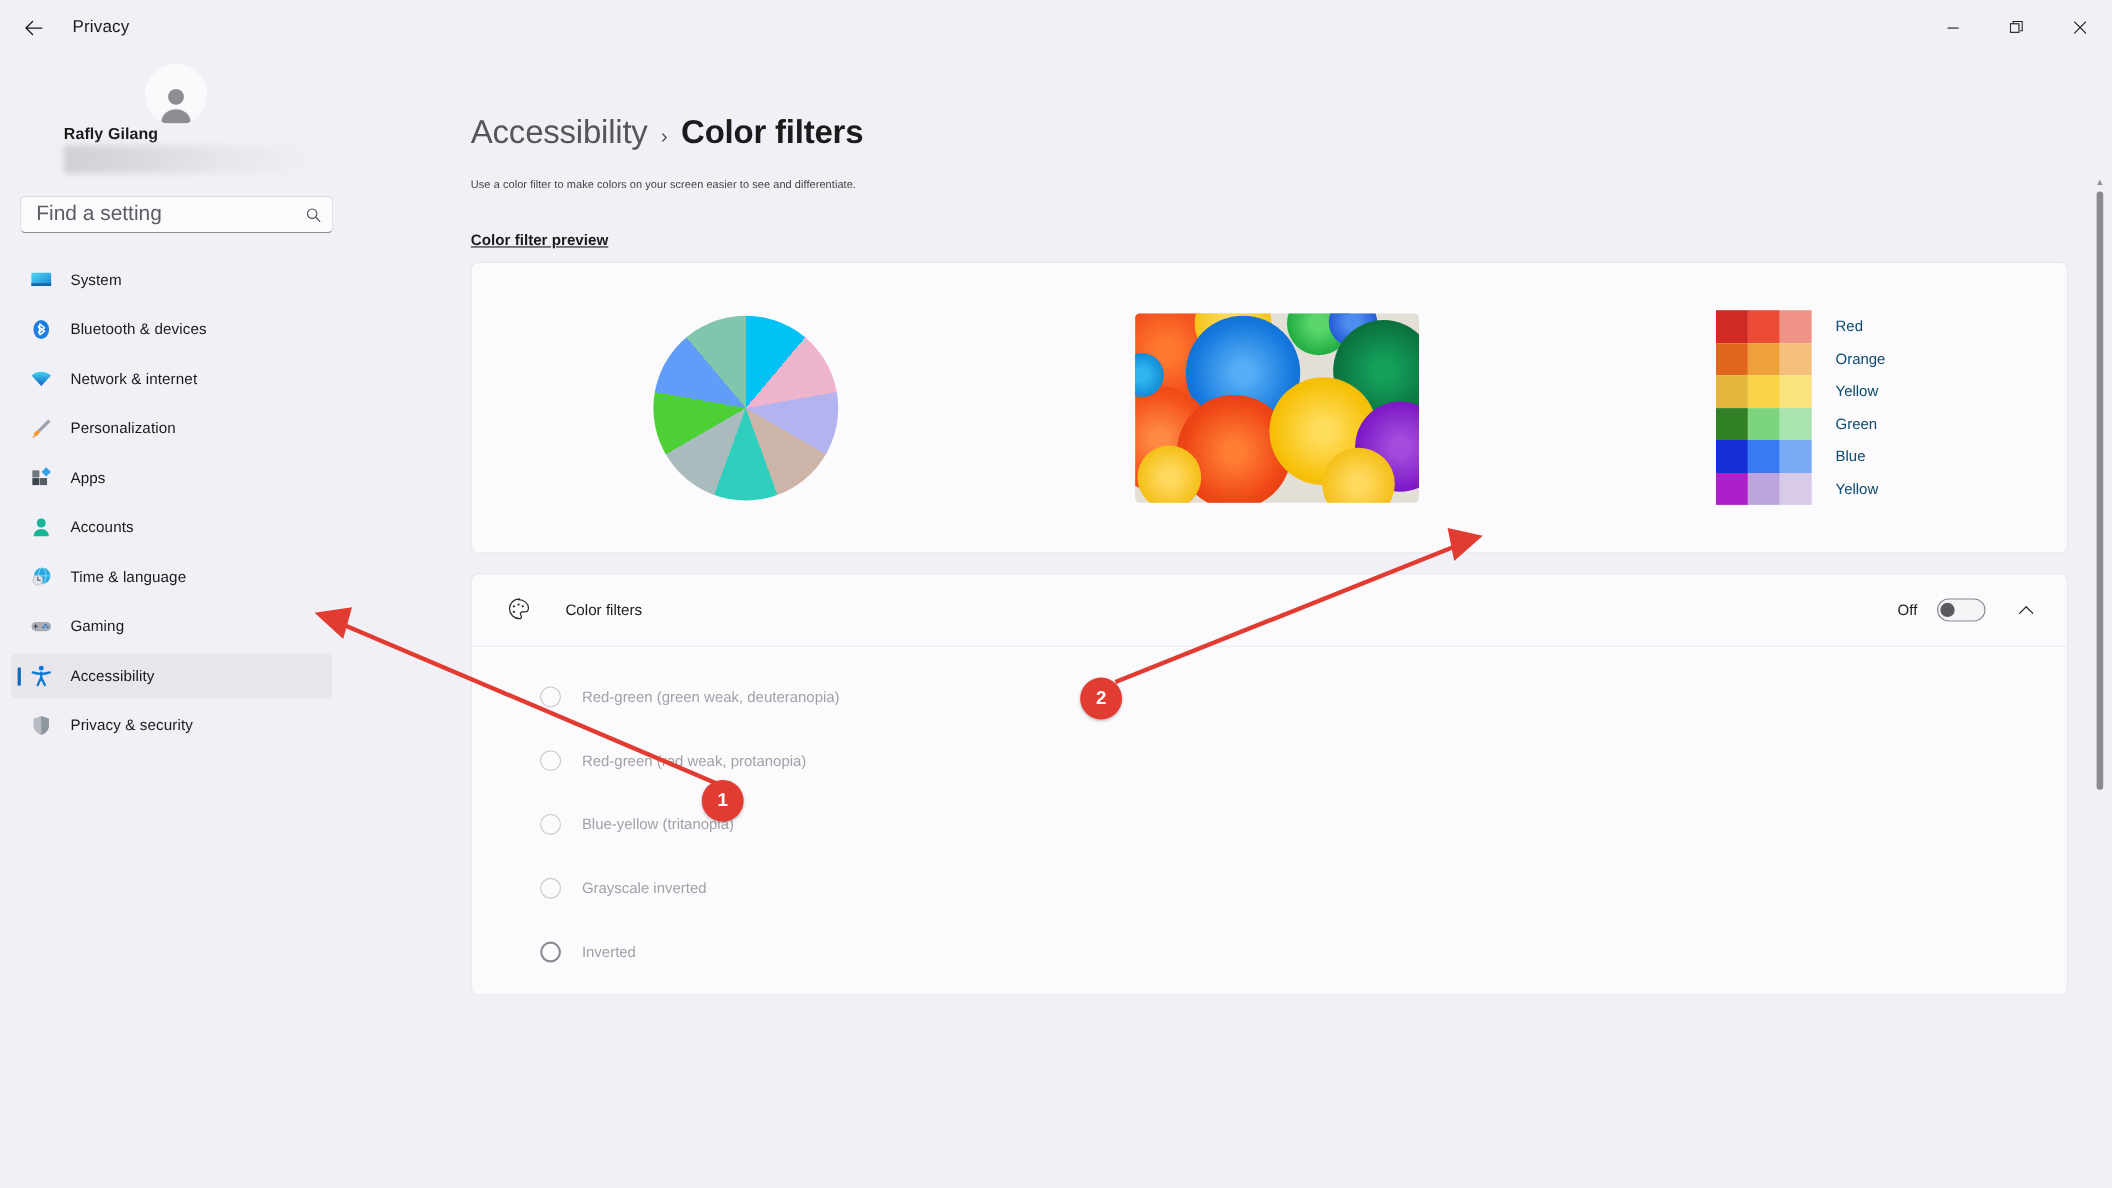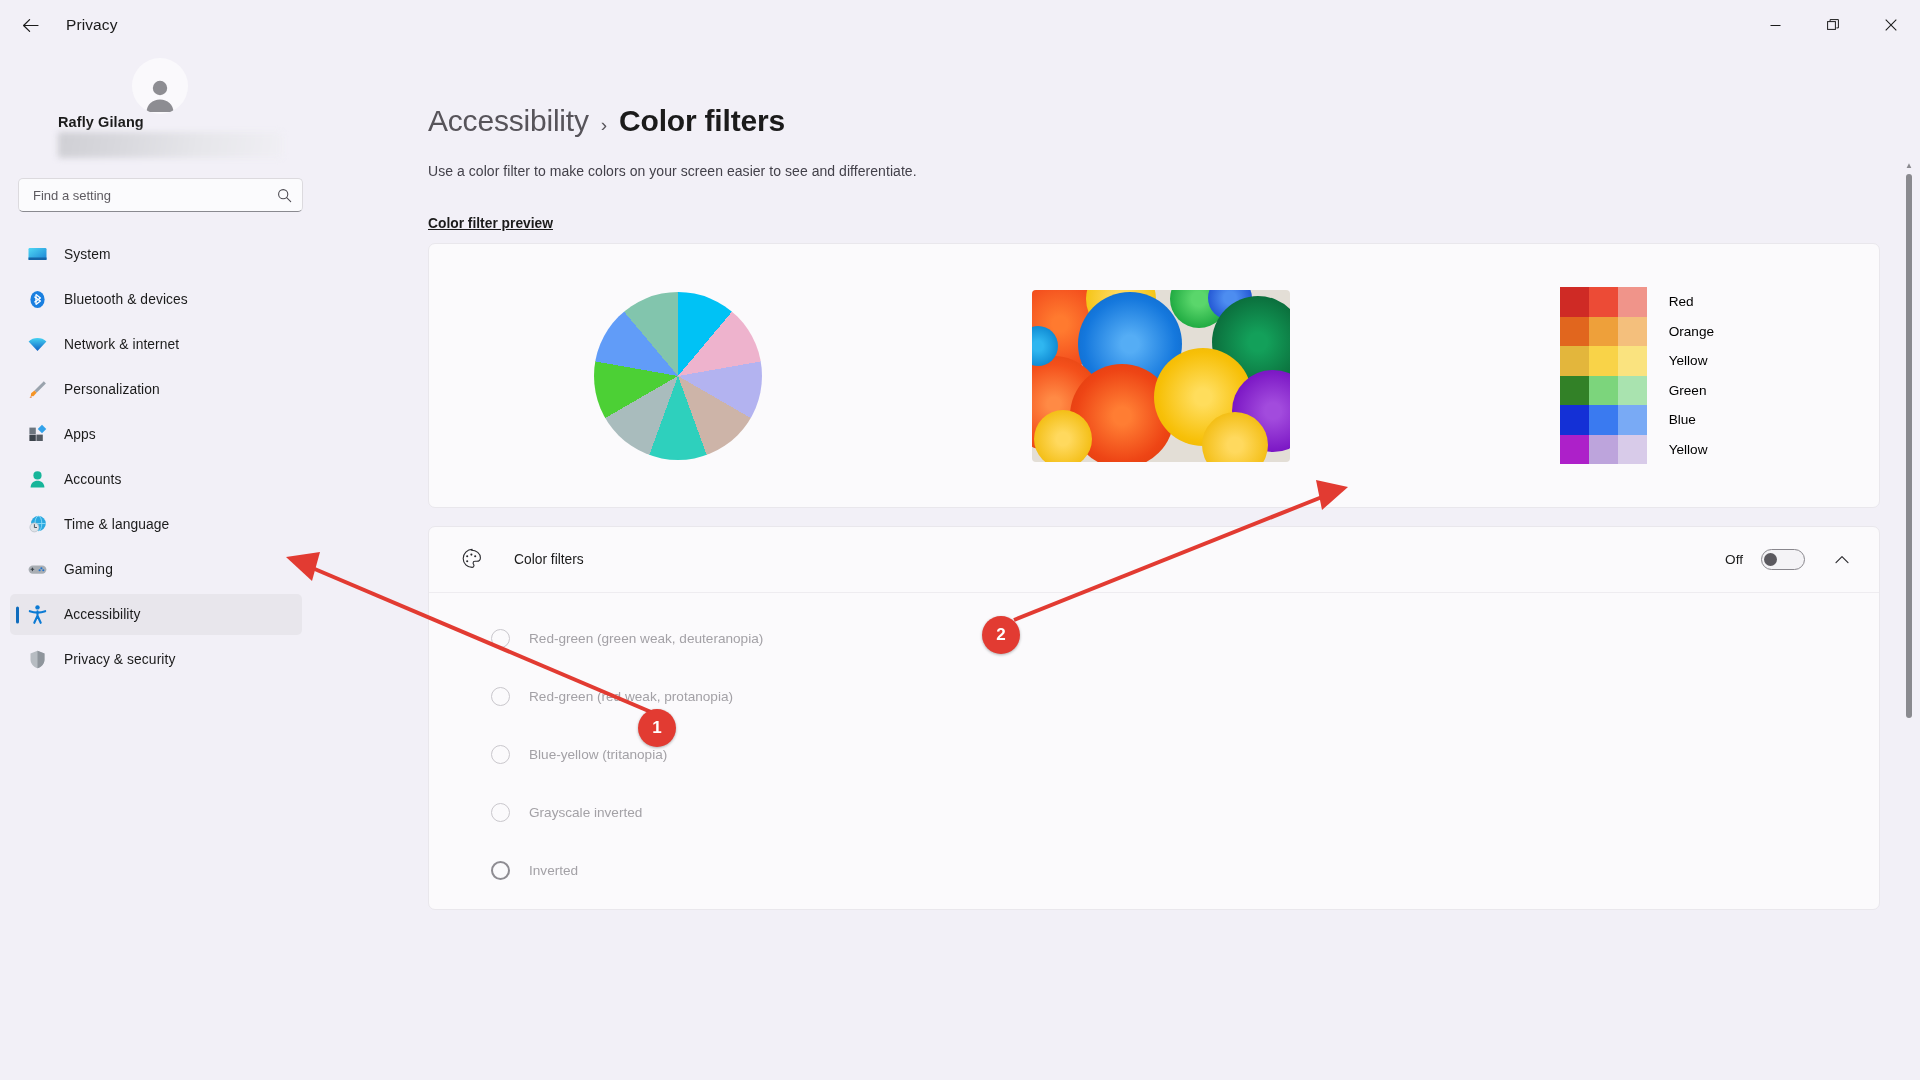--- a/index.html
+++ b/index.html
@@ -64,21 +64,21 @@
     background: #fbfbfd;
     border: 1px solid #dcdade;
     border-bottom: 1px solid #8a8a90;
     border-radius: 5px;
     display: flex; align-items: center; padding: 0 10px 0 14px;
     cursor: text;
   }
   .searchbox input {
     border: none; outline: none; background: transparent;
     font-family: "Liberation Sans", sans-serif;
-    font-size: 13px; color: #1b1b1b; flex: 1 1 auto;
+    font-size: 19px; color: #1b1b1b; flex: 1 1 auto;
   }
   .searchbox input::placeholder { color: #5d5a60; }
   .nav { margin-top: 22px; }
   .nav-item {
     position: relative;
     height: 41px; margin: 0 0 4px 10px;
     display: flex; align-items: center;
     border-radius: 5px; cursor: pointer;
     padding-left: 16px;
   }
@@ -99,21 +99,21 @@
   .main {
     flex: 1 1 auto; min-width: 0;
     background: #f2f0f7;
     padding: 18px 40px 0 108px;
     overflow: hidden; position: relative;
   }
   .breadcrumb { display: flex; align-items: baseline; gap: 12px; margin-top: 36px; }
   .bc-parent { font-size: 30px; color: #57545a; letter-spacing: -.2px; cursor: pointer; }
   .bc-sep { font-size: 19px; color: #57545a; }
   .bc-current { font-size: 30px; color: #1b1b1b; font-weight: 600; letter-spacing: -.2px; }
-  .page-desc { font-size: 14px; color: #43414a; margin-top: 25px; letter-spacing: .05px; }
+  .page-desc { font-size: 10px; color: #43414a; margin-top: 25px; letter-spacing: .05px; }
   .section-title { font-size: 13.8px; font-weight: 700; color: #1b1b1b; margin-top: 37px; text-decoration: underline; }
 
   .card {
     background: #fbfafc;
     border: 1px solid #e9e7ec;
     border-radius: 7px;
     margin-top: 12px;
   }
   .preview-card { height: 265px; display: flex; align-items: center; justify-content: space-around; padding: 0 30px; }
 
@@ -124,21 +124,21 @@
     width: 258px; height: 172px; border-radius: 4px; flex: 0 0 258px;
     overflow: hidden; position: relative; background: #e3ded6;
   }
   .fan { position: absolute; border-radius: 50%; }
   
   .legend { display: flex; align-items: flex-start; flex: 0 0 auto; }
   .swatch-grid { display: flex; flex-direction: column; }
   .swatch-row { display: flex; }
   .swatch { width: 29px; height: 29.5px; }
   .legend-labels { display: flex; flex-direction: column; margin-left: 22px; }
-  .legend-label { height: 29.5px; line-height: 29.5px; font-size: 13.6px; color: #000000; }
+  .legend-label { height: 29.5px; line-height: 29.5px; font-size: 13.6px; color: #0c4a6e; }
 
   .filters-card { margin-top: 18px; }
   .filters-head {
     height: 66px; display: flex; align-items: center; padding: 0 22px 0 22px;
     border-bottom: 1px solid #eeecf0;
   }
   .palette-ico { width: 28px; flex: 0 0 28px; display: flex; align-items: center; justify-content: center; margin-left: 6px; }
   .filters-title { font-size: 13.8px; color: #1b1b1b; margin-left: 29px; }
   .head-right { margin-left: auto; display: flex; align-items: center; gap: 18px; }
   .toggle-state { font-size: 13.6px; color: #1b1b1b; }

